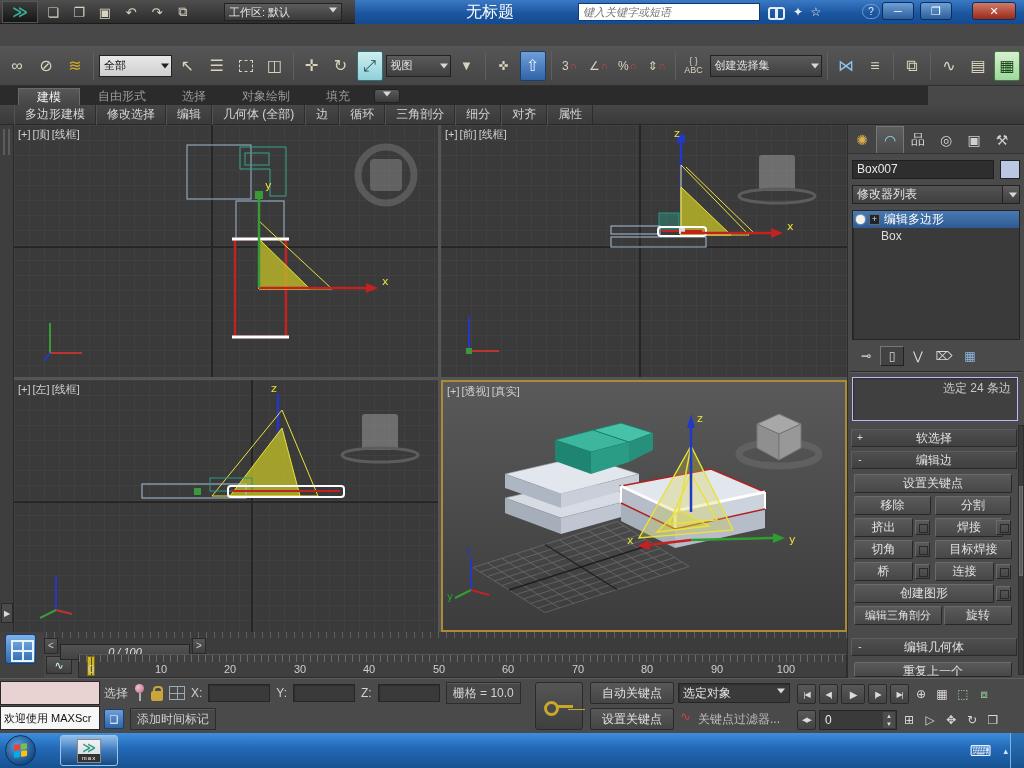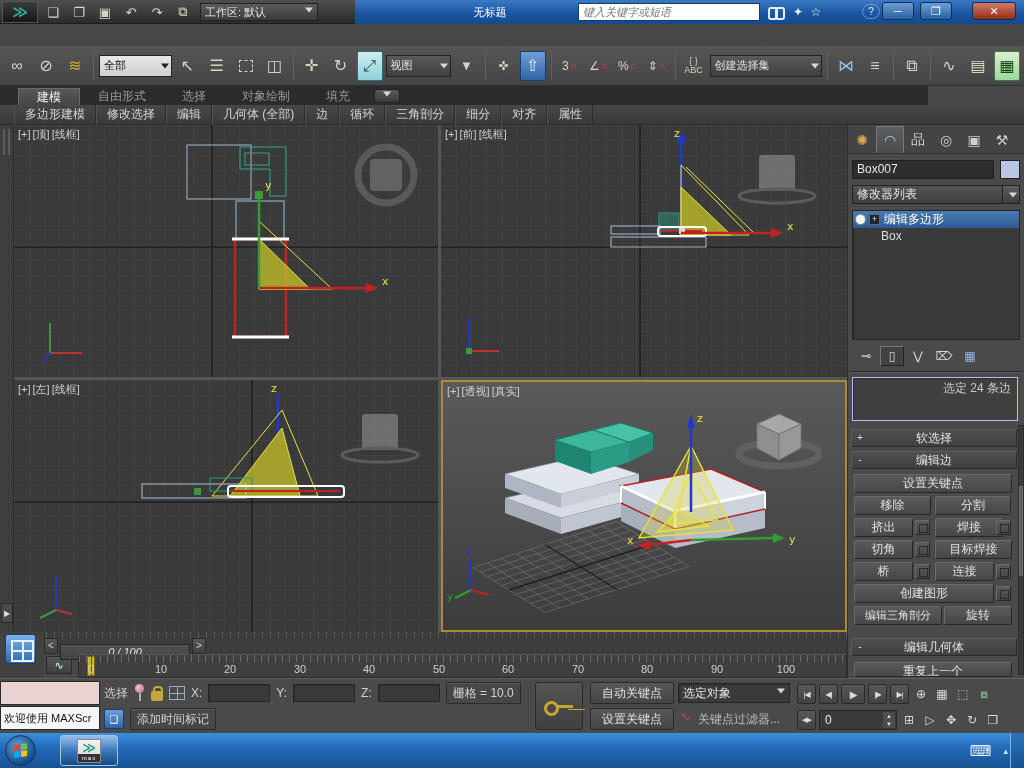--- a/index.html
+++ b/index.html
@@ -10,23 +10,23 @@
   
   .titlebar { position:absolute; left:0; top:0; width:1024px; height:24px;
     background:linear-gradient(#4e4e4e,#2c2c2c); border-bottom:1px solid #1c1c1c; }
   .bluecap { position:absolute; left:355px; top:0; width:669px; height:24px;
     background:linear-gradient(#3a79c4,#1c56a0 55%,#134a90); }
   .logo { position:absolute; left:2px; top:1px; width:36px; height:22px; background:linear-gradient(#3c3c3c,#161616);
     border:1px solid #555; text-align:center; line-height:20px; color:#35b096; font-weight:bold; font-size:15px; }
   .qat { position:absolute; left:44px; top:0; height:24px; display:flex; align-items:center; gap:8px; }
   .qat .ic { color:#d9d2c2; font-size:13px; width:18px; text-align:center; cursor:default; }
   .wsbox { display:flex; align-items:center; height:18px; background:linear-gradient(#5c5c5c,#3a3a3a);
-    border:1px solid #222; padding:0 4px; width:118px; color:#e2e2e2; font-size:11px; }
+    border:1px solid #222; padding:0 4px; width:118px; color:#e2e2e2; font-size:11px;margin-left:24px; }
   .doc-title { position:absolute; left:430px; top:0; width:120px; height:24px; line-height:24px;
-    text-align:center; color:#fff; font-size:11px; }
+    text-align:center; color:#fff; font-size:16px; }
   .searchwrap { position:absolute; left:578px; top:3px; width:182px; height:18px; }
   .searchwrap input { width:100%; height:100%; border:1px solid #123a6e; background:#fff; color:#666;
     font-style:italic; font-size:11px; padding:0 4px; font-family:"Liberation Sans",sans-serif; }
   .tbic { position:absolute; top:2px; height:20px; display:flex; align-items:center; justify-content:center;
     color:#e8eef8; font-size:12px; }
   .winbtn { position:absolute; top:2px; width:32px; height:18px; border:1px solid #0d2d57; border-radius:3px;
     background:linear-gradient(#6f9fd4,#2b5f9e); color:#fff; text-align:center; line-height:16px; font-size:11px; }
   .winbtn.close { width:44px; background:linear-gradient(#d07a6a,#9c2a18); }
   
   .binoc { position:relative; width:17px; height:12px; }

